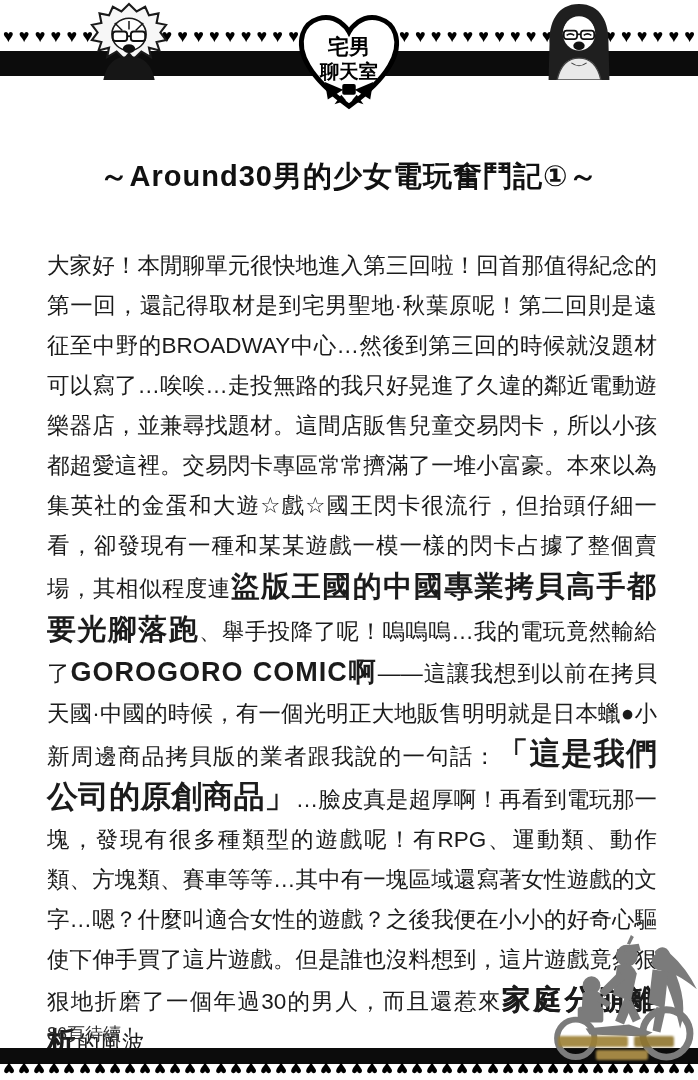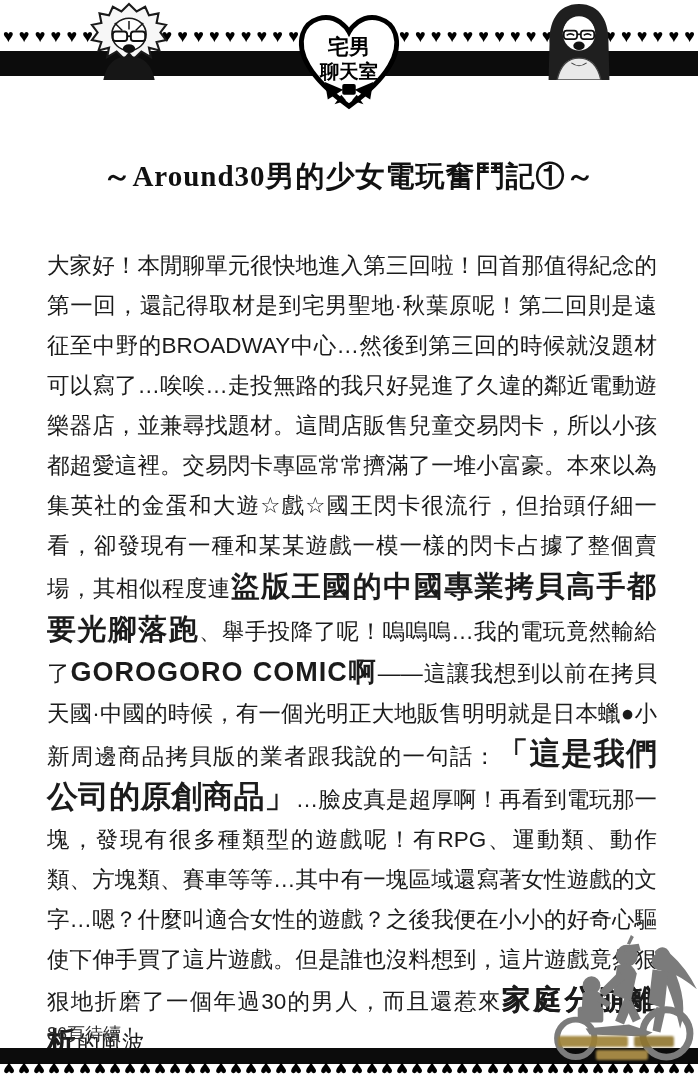--- a/index.html
+++ b/index.html
@@ -24,21 +24,21 @@
   .portrait-left{ left:86px; top:2px; }
   .portrait-right{ left:536px; top:2px; }
 
   .badge{ position:absolute; left:289px; top:4px; z-index:3; }
   .badge text{ font-family:"Liberation Sans","DejaVu Sans",sans-serif; font-weight:bold; }
 
   
   .title{
     position:absolute; top:157px; left:0; width:100%;
     text-align:center; font-size:29px; font-weight:900; letter-spacing:1px;
-    color:#111; z-index:1;font-family:Liberation Serif, serif;
+    color:#111; z-index:1;
   }
 
   
   .column{
     position:absolute; top:246px; left:47px; width:610px;
     font-size:22.5px; line-height:40px; text-align:justify;
     text-justify:inter-ideograph; color:#1b1b1b; z-index:1; margin:0;
   }
   .seg-bold-black{ font-size:29px; font-weight:900; letter-spacing:1px; }
   .seg-bold-latin{ font-size:27px; font-weight:900; letter-spacing:1px;margin-top:36px; }

